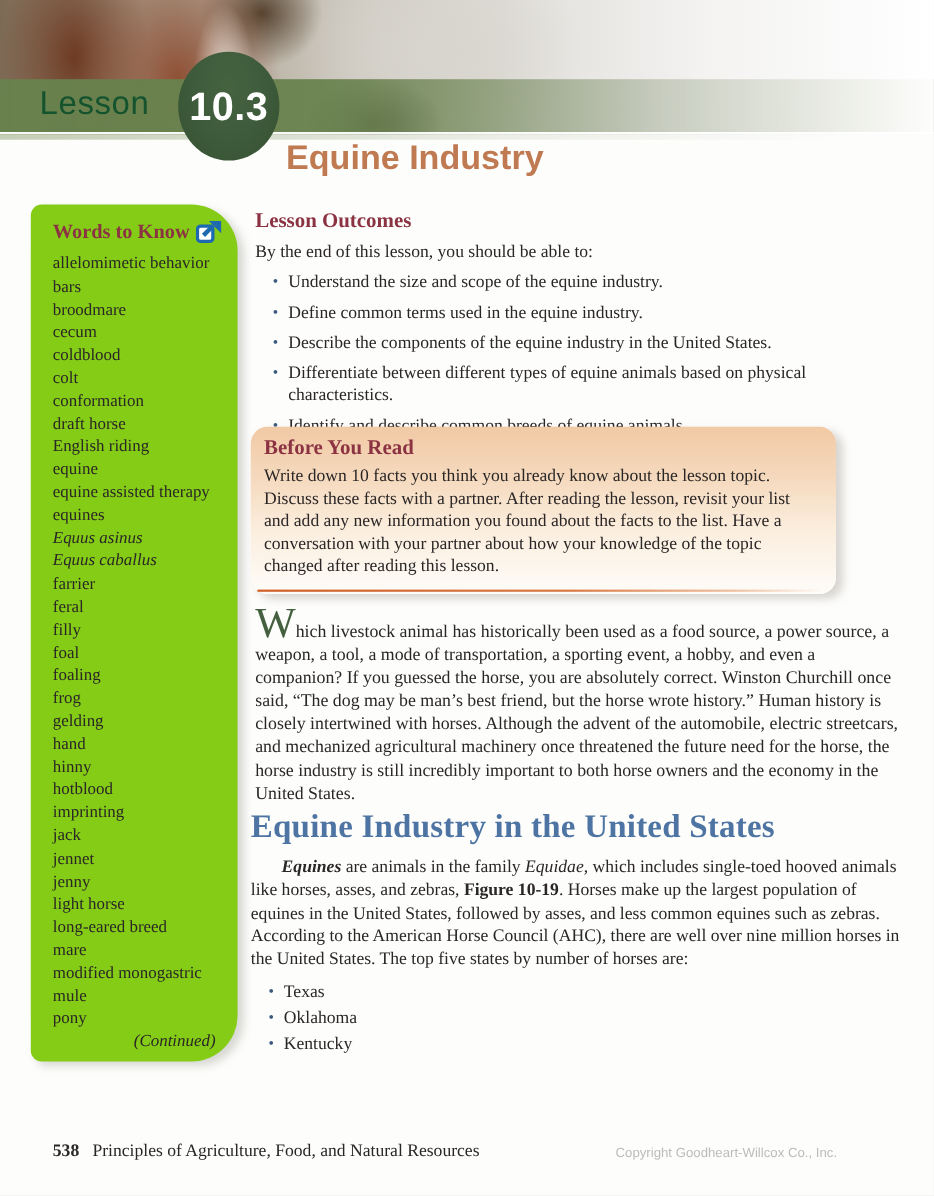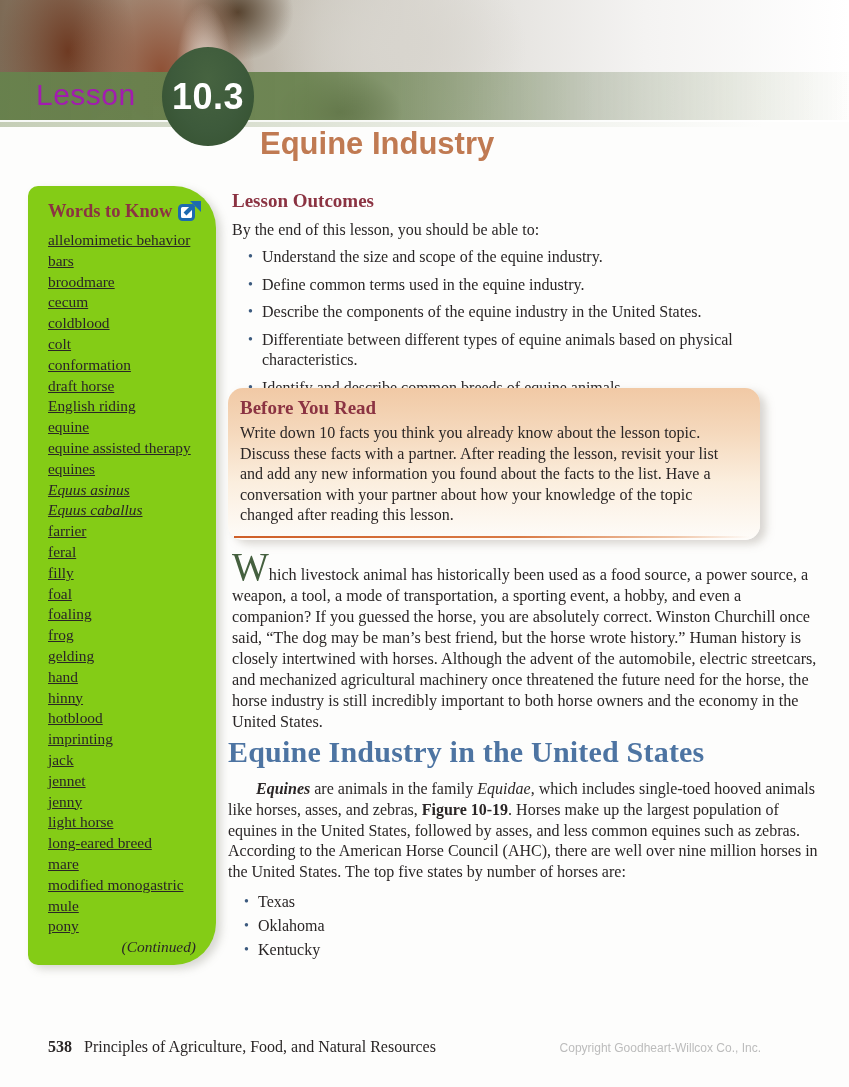--- a/index.html
+++ b/index.html
@@ -28,21 +28,21 @@
       rgba(212,217,202,0.55) 86%, rgba(252,252,250,0.45) 100%);
     border-bottom:2px solid rgba(255,255,255,0.95);
   }
   .band-sub{
     position:absolute; left:0; top:122px; width:849px; height:5px;
     background:linear-gradient(90deg, rgba(140,158,112,0.5), rgba(199,207,186,0.32) 55%, rgba(255,255,255,0) 90%);
   }
   .lesson-word{
     position:absolute; left:36px; top:78px; width:120px;
     font-family:"Liberation Sans", sans-serif; font-size:30px; font-weight:400;
-    color:#a21caf; letter-spacing:0.5px;
+    color:#14532d; letter-spacing:0.5px;
   }
   .badge{
     position:absolute; left:162px; top:47px; width:92px; height:99px;
     border-radius:50%;
     background:radial-gradient(ellipse at 50% 32%, #466340 0%, #3d5a3b 55%, #34502f 100%);
     display:flex; align-items:center; justify-content:center;text-align:right;
   }
   .badge span{
     font-family:"Liberation Sans", sans-serif; font-weight:bold;
     font-size:36px; color:#ffffff; letter-spacing:0.5px;
@@ -58,21 +58,21 @@
     background:#84cc16; border-radius:10px 42px 42px 10px;
     box-shadow:5px 4px 8px rgba(120,118,105,0.28);
     box-sizing:border-box; padding:14px 12px 0 20px;
   }
   .words-head{display:flex; align-items:center; gap:6px; margin-bottom:8px;}
   .words-head h2{
     margin:0; font-size:18.5px; font-weight:bold; color:#8b3342; white-space:nowrap;
   }
   .ext-icon{display:inline-block; width:24px; height:22px; cursor:pointer;}
   .terms{list-style:none; margin:0; padding:0;}
-  .terms li{font-size:15.4px; line-height:20.8px; white-space:nowrap;text-decoration:underline;}
+  .terms li{font-size:15.4px; line-height:20.8px; white-space:nowrap;}
   .terms li.it{font-style:italic;}
   .continued{
     font-style:italic; text-align:right; padding-right:8px; margin-top:1px; font-size:15.4px;
   }
   
   .maroon-head{margin:0; font-size:19px; font-weight:bold; color:#8b3342;}
   .sec-outcomes{position:absolute; left:232px; top:190px; width:590px;}
   .sec-outcomes .intro{margin:7px 0 7px; font-size:16px; line-height:21px;}
   .bullets{list-style:none; margin:0; padding:0;}
   .bullets li{display:flex; font-size:16px; line-height:20.5px; margin-bottom:7px;}

